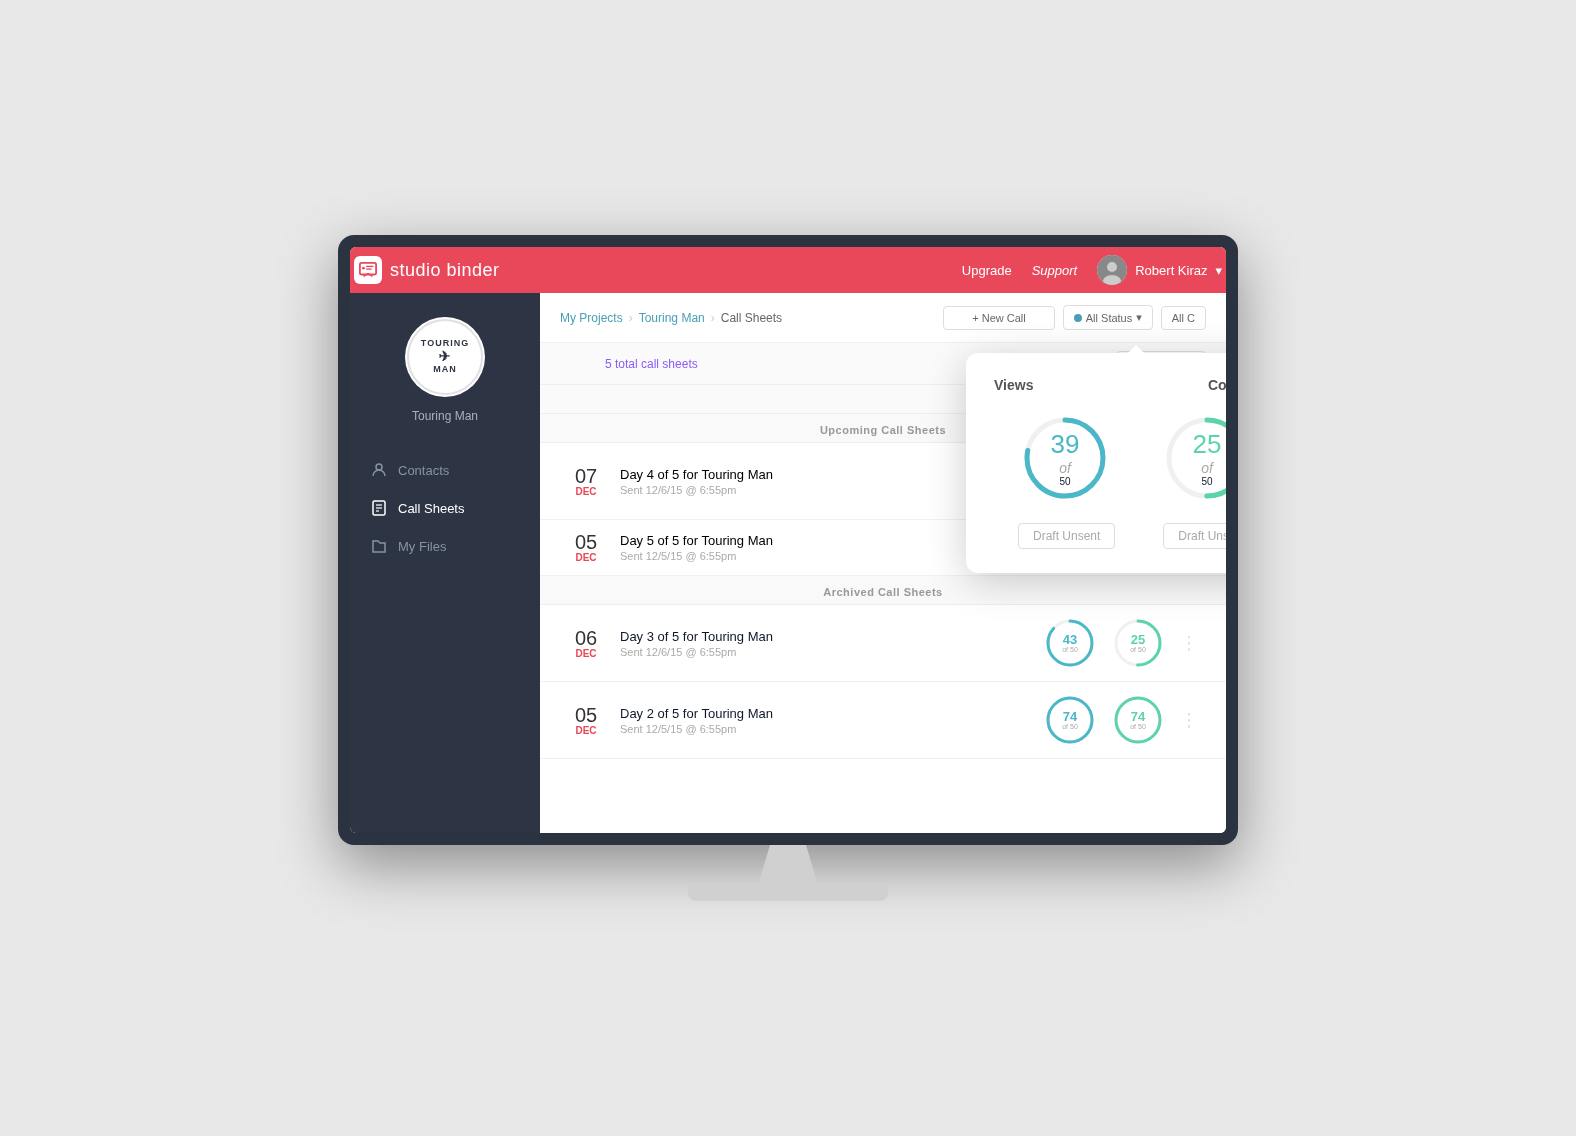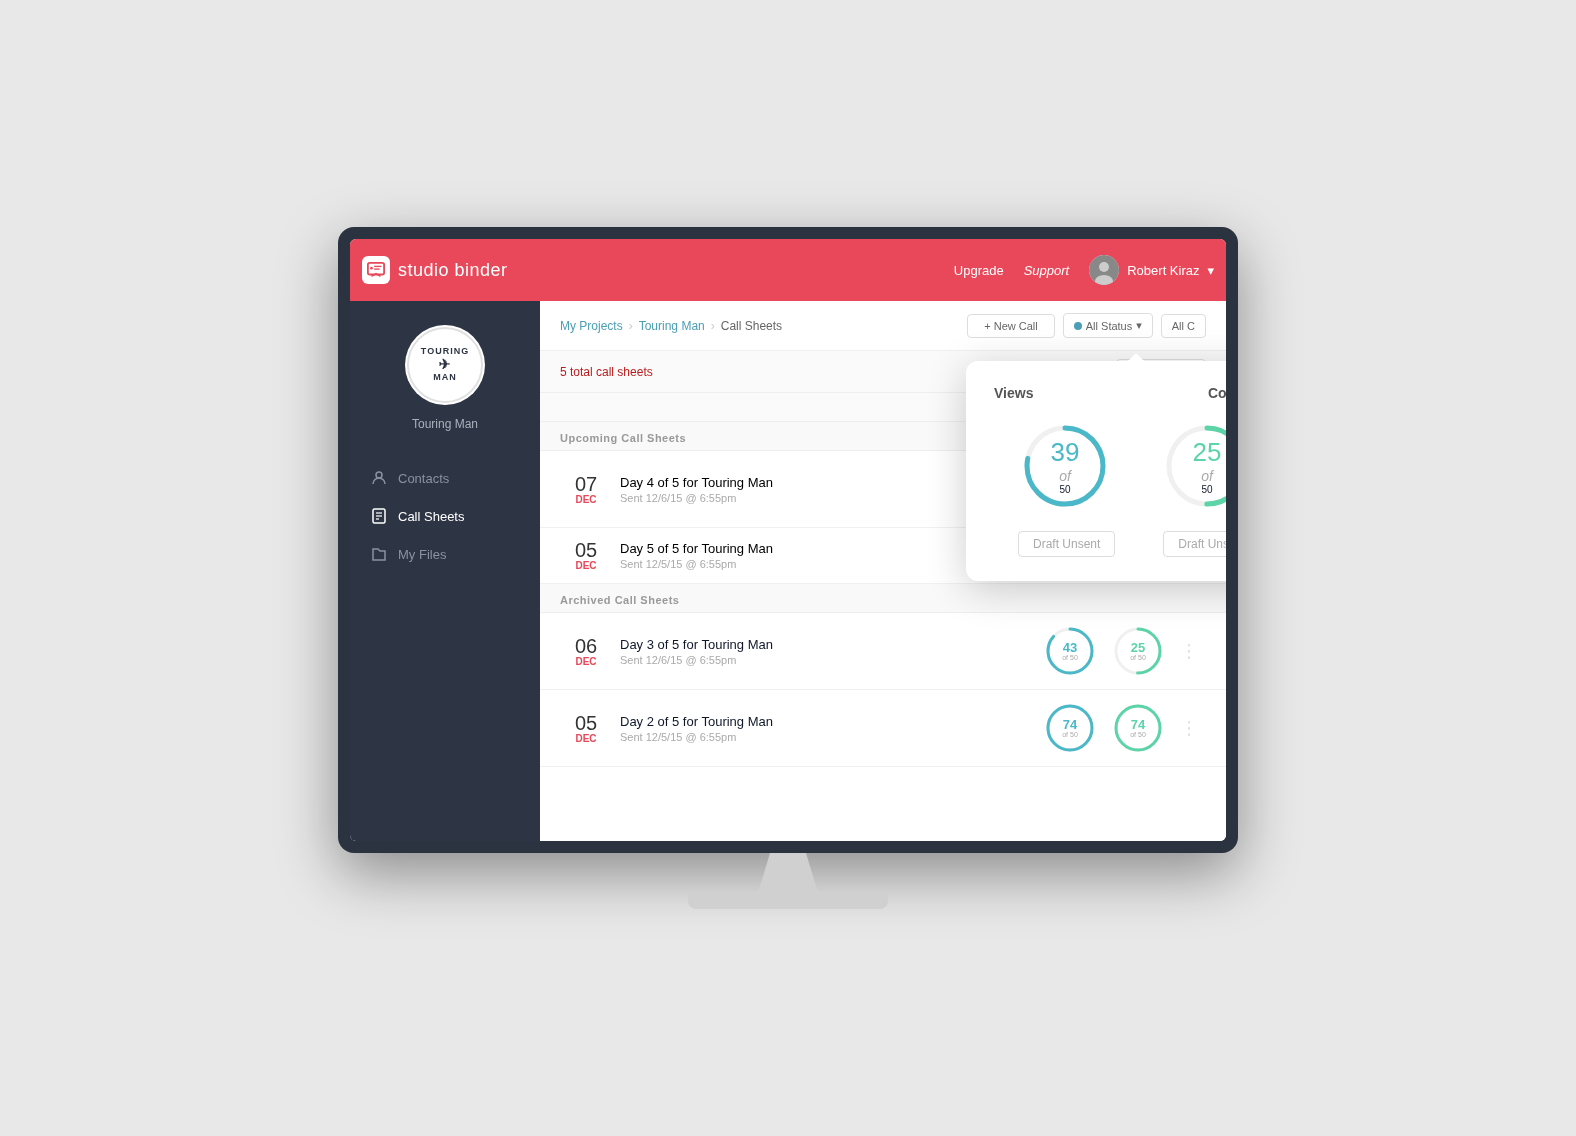--- a/index.html
+++ b/index.html
@@ -28,24 +28,24 @@
     .screen {
       background: #f5f5f5;
       border-radius: 6px;
       overflow: hidden;
       position: relative;
     }
 
     
     .topbar {
       background: #e8485a;
-      height: 62px;
-      display: flex;
-      align-items: center;
-      padding: 0 12px;
+      height: 46px;
+      display: flex;
+      align-items: center;
+      padding: 0 4px;
       justify-content: space-between;
     }
 
     .topbar-logo {
       display: flex;
       align-items: center;
       gap: 8px;
       color: white;
       font-size: 18px;
       font-weight: 300;
@@ -223,21 +223,21 @@
     .breadcrumb-actions {
       display: flex;
       align-items: center;
       gap: 8px;
     }
 
     .btn-new {
       background: white;
       border: 1px solid #ddd;
       border-radius: 4px;
-      padding: 5px 16px;
+      padding: 5px 28px;
       font-size: 11px;
       color: #666;
       cursor: pointer;
       display: flex;
       align-items: center;
       gap: 4px;
     }
 
     .filter-dropdown {
       background: white;
@@ -264,38 +264,40 @@
       padding: 8px 20px;
       display: flex;
       align-items: center;
       justify-content: space-between;
       background: #fafafa;
       border-bottom: 1px solid #eee;
     }
 
     .summary-text {
       font-size: 12px;
-      color: #b91c1c;
+      color: #8b5cf6;
+      margin-left: 45px;
     }
 
     .summary-filters {
       display: flex;
       align-items: center;
       gap: 8px;
     }
 
     
     .section-header {
       padding: 10px 20px 6px;
       font-size: 11px;
       font-weight: 600;
       color: #999;
       letter-spacing: 0.5px;
       background: #f9f9f9;
       border-bottom: 1px solid #eee;
+      text-align: center;
     }
 
     
     .call-sheet-row {
       display: flex;
       align-items: center;
       padding: 12px 28px;
       border-bottom: 1px solid #f0f0f0;
       background: white;
       gap: 16px;

